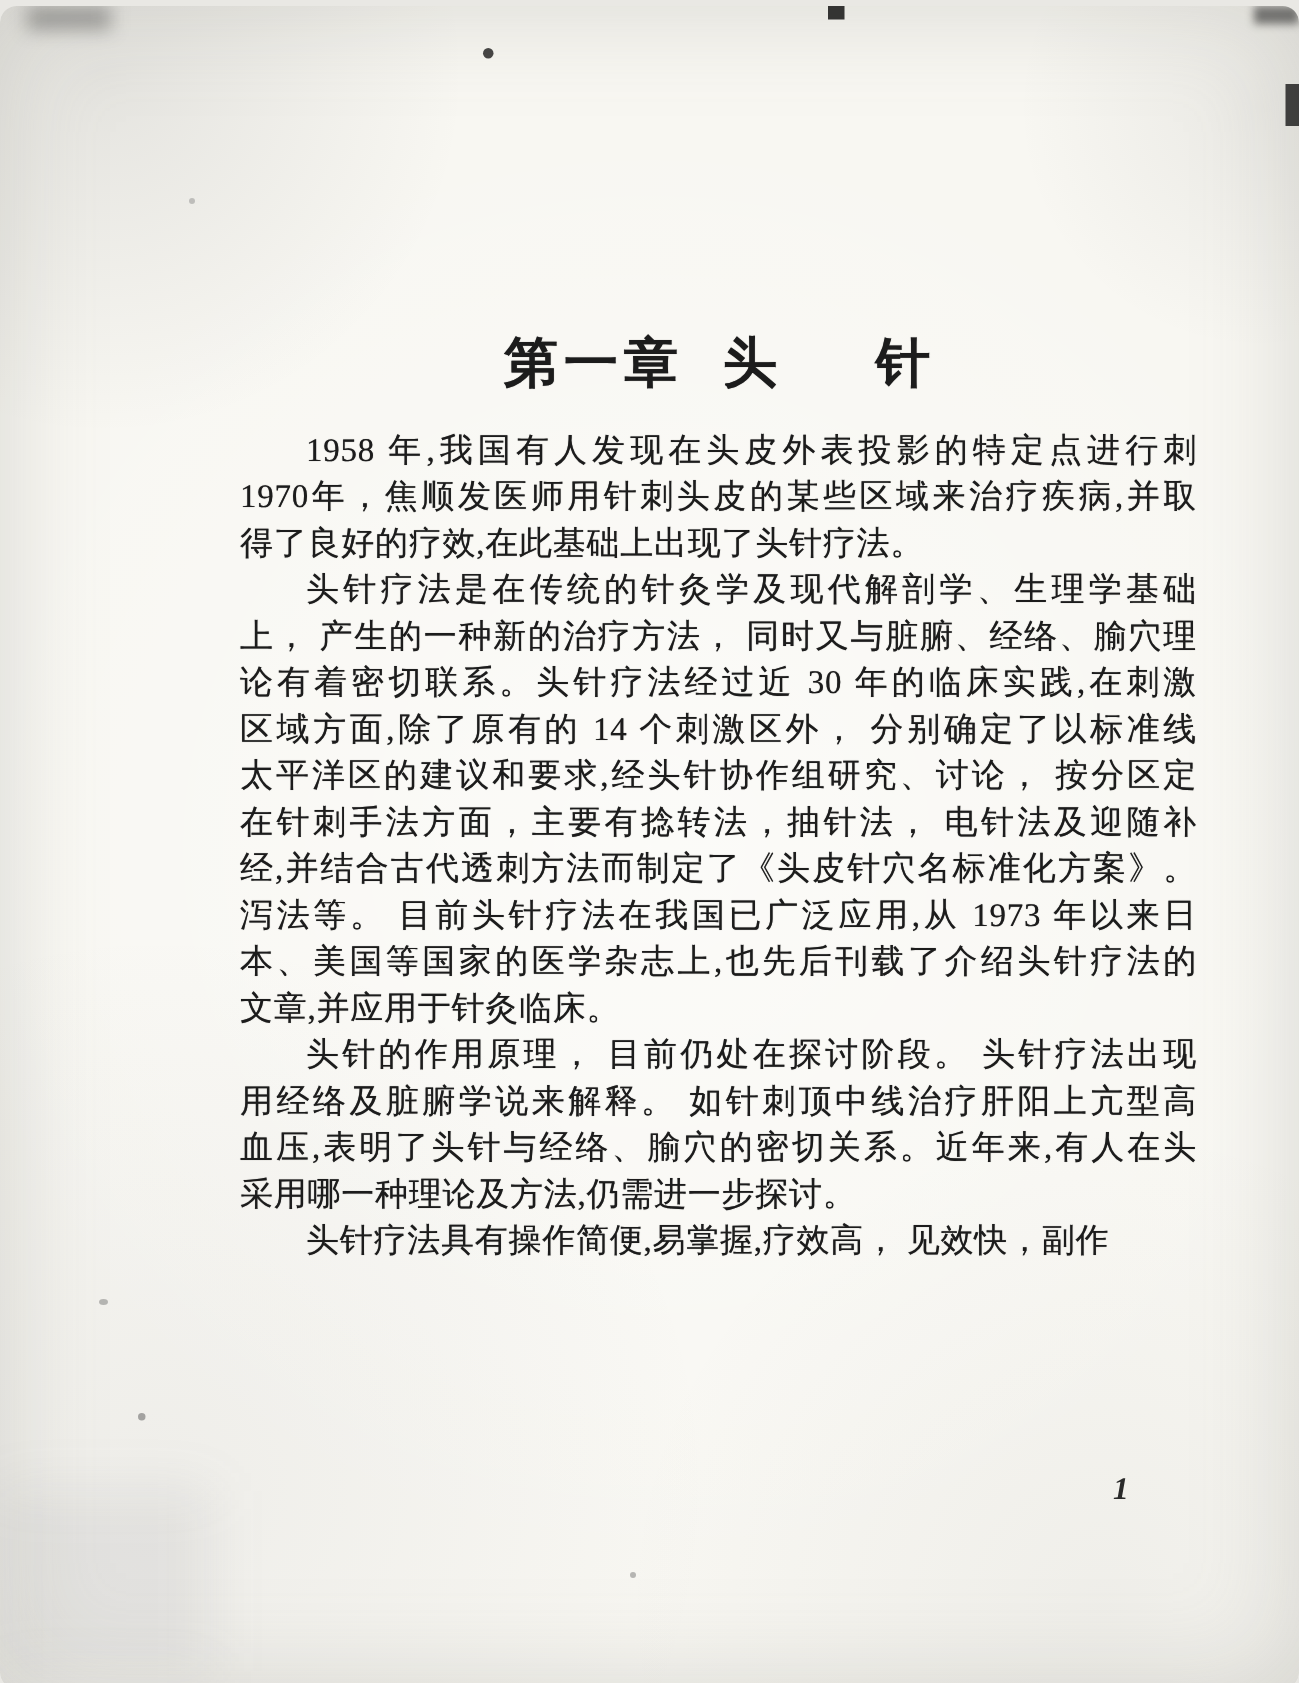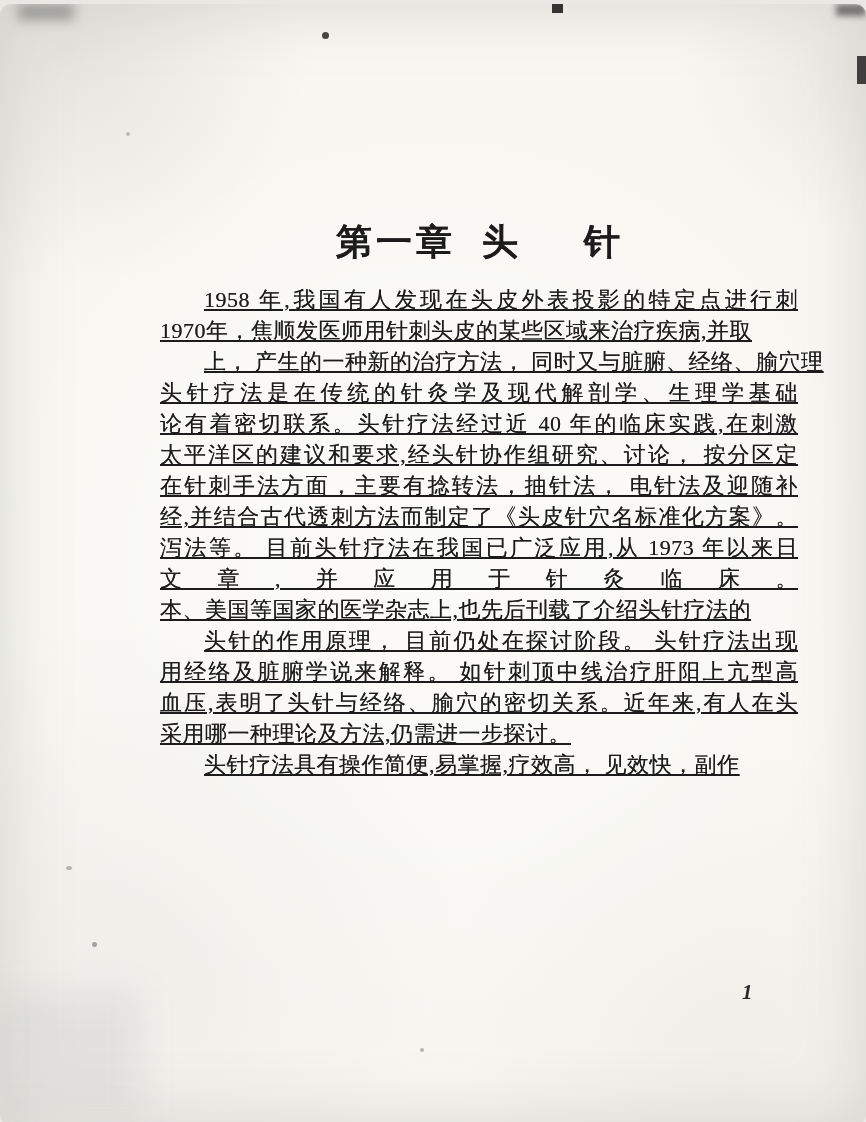--- a/index.html
+++ b/index.html
@@ -41,21 +41,20 @@
   .chapter-title .t-chapter { margin-right: 26px; }
   .chapter-title .t-word1   { margin-right: 62px; }
   .body-text {
     position: absolute;
     top: 280px;
     left: 160px;
     width: 638px;
     font-size: 22px;
     line-height: 31px;
     text-shadow: 0 0 0.5px rgba(0,0,0,0.65);
-    text-decoration: underline;
   }
   .para .line {
     white-space: nowrap;
     text-align: justify;
     text-align-last: justify;
     letter-spacing: 0.5px;
   }
   .para .line:first-child { text-indent: 2em; }
   .para .line:last-child  { text-align-last: left; }
   .page-number {
@@ -97,31 +96,33 @@
   <div class="artifact a-smudge-bl"></div>
 
   <h1 class="chapter-title">
     <span class="t-chapter">第一章</span><span class="t-word1">头</span><span class="t-word2">针</span>
   </h1>
 
   <div class="body-text">
     <div class="para">
         <div class="line">1958 年,我国有人发现在头皮外表投影的特定点进行刺</div>
         <div class="line">1970年，焦顺发医师用针刺头皮的某些区域来治疗疾病,并取</div>
+        <div class="line">得了良好的疗效,在此基础上出现了头针疗法。</div>
       </div>
     <div class="para">
+        <div class="line">头针疗法是在传统的针灸学及现代解剖学、生理学基础</div>
         <div class="line">上， 产生的一种新的治疗方法， 同时又与脏腑、经络、腧穴理</div>
-        <div class="line">头针疗法是在传统的针灸学及现代解剖学、生理学基础</div>
-        <div class="line">论有着密切联系。头针疗法经过近 40 年的临床实践,在刺激</div>
+        <div class="line">论有着密切联系。头针疗法经过近 30 年的临床实践,在刺激</div>
+        <div class="line">区域方面,除了原有的 14 个刺激区外， 分别确定了以标准线</div>
         <div class="line">太平洋区的建议和要求,经头针协作组研究、讨论， 按分区定</div>
         <div class="line">在针刺手法方面，主要有捻转法，抽针法， 电针法及迎随补</div>
         <div class="line">经,并结合古代透刺方法而制定了《头皮针穴名标准化方案》。</div>
         <div class="line">泻法等。 目前头针疗法在我国已广泛应用,从 1973 年以来日</div>
+        <div class="line">本、美国等国家的医学杂志上,也先后刊载了介绍头针疗法的</div>
         <div class="line">文章,并应用于针灸临床。</div>
-        <div class="line">本、美国等国家的医学杂志上,也先后刊载了介绍头针疗法的</div>
       </div>
     <div class="para">
         <div class="line">头针的作用原理， 目前仍处在探讨阶段。 头针疗法出现</div>
         <div class="line">用经络及脏腑学说来解释。 如针刺顶中线治疗肝阳上亢型高</div>
         <div class="line">血压,表明了头针与经络、腧穴的密切关系。近年来,有人在头</div>
         <div class="line">采用哪一种理论及方法,仍需进一步探讨。</div>
       </div>
     <div class="para">
         <div class="line">头针疗法具有操作简便,易掌握,疗效高， 见效快，副作</div>
       </div>

